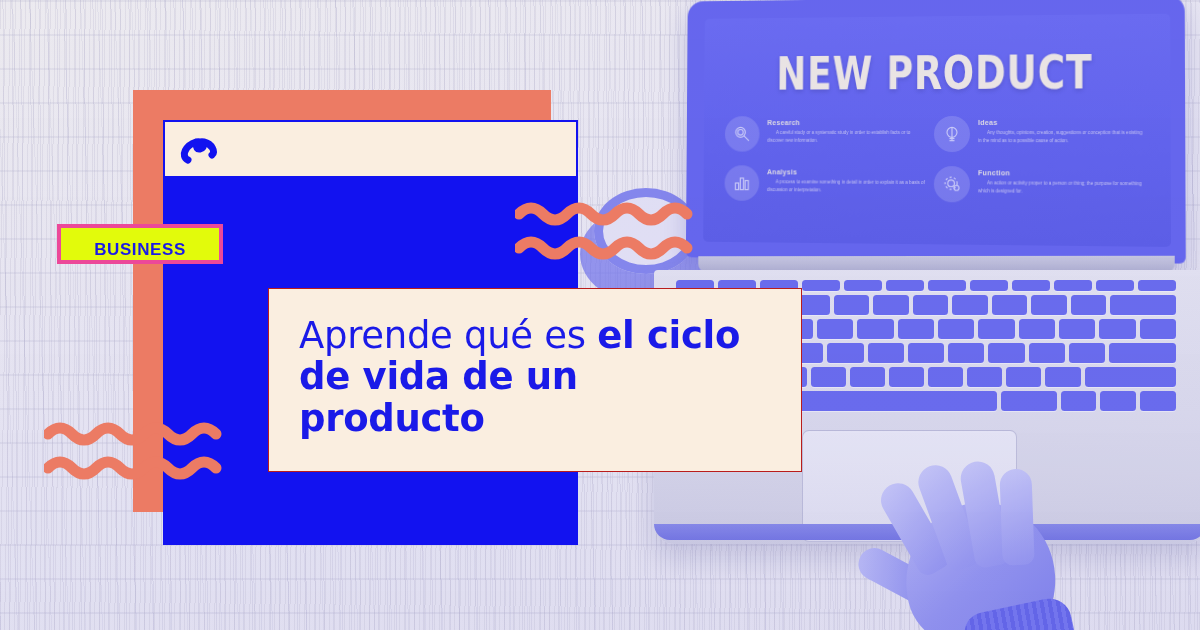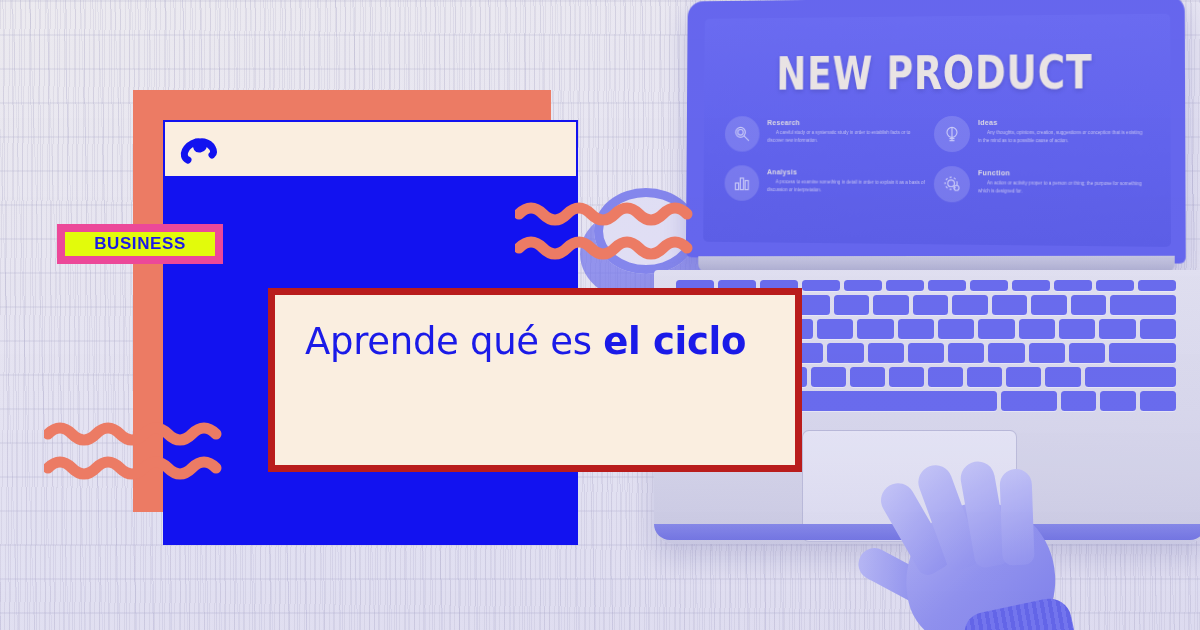--- a/index.html
+++ b/index.html
@@ -160,30 +160,30 @@
     background:#1212f0;
   }
   .cream-bar {
     position:absolute; left:163px; top:120px; width:415px; height:58px;
     background:#faeee0; border:2px solid #1212f0;
   }
   .doodle { position:absolute; left:13px; top:8px; }
 
   .badge {
     position:absolute; left:57px; top:224px; width:166px; height:40px;
-    background:#e2fb0b; border:8px solid #ec4899;
-    display:flex; align-items:center; justify-content:center;
+    background:#e2fb0b; border:4px solid #ec4899;
+    display:flex; align-items:flex-end; justify-content:center;
   }
   .badge span {
     font-weight:bold; font-size:17px; letter-spacing:.6px; color:#1a1ae8;
   }
 
   .title-card {
     position:absolute; left:268px; top:288px; width:534px; height:184px;
-    background:#faeee0; border:7px solid #b91c1c;
+    background:#faeee0; border:1px solid #b91c1c;
     padding:26px 30px 0 30px;
   }
   .title-card h1 {
     font-family:"DejaVu Sans", sans-serif;
     font-size:37px; line-height:1.12; color:#1a1ae8;
     font-weight:normal; letter-spacing:-.3px;
   }
   .title-card h1 b { font-weight:bold; }
 
   
@@ -397,15 +397,15 @@
   </svg>
 </div>
 
 <div class="badge">
   <span>BUSINESS</span>
 </div>
 
 <div class="title-card">
   <h1>
     <span>Aprende qué es </span><b>el ciclo</b><br>
-    <br>
+    <b>de vida de un producto</b><br>
   </h1>
 </div>
 
 </body></html>

